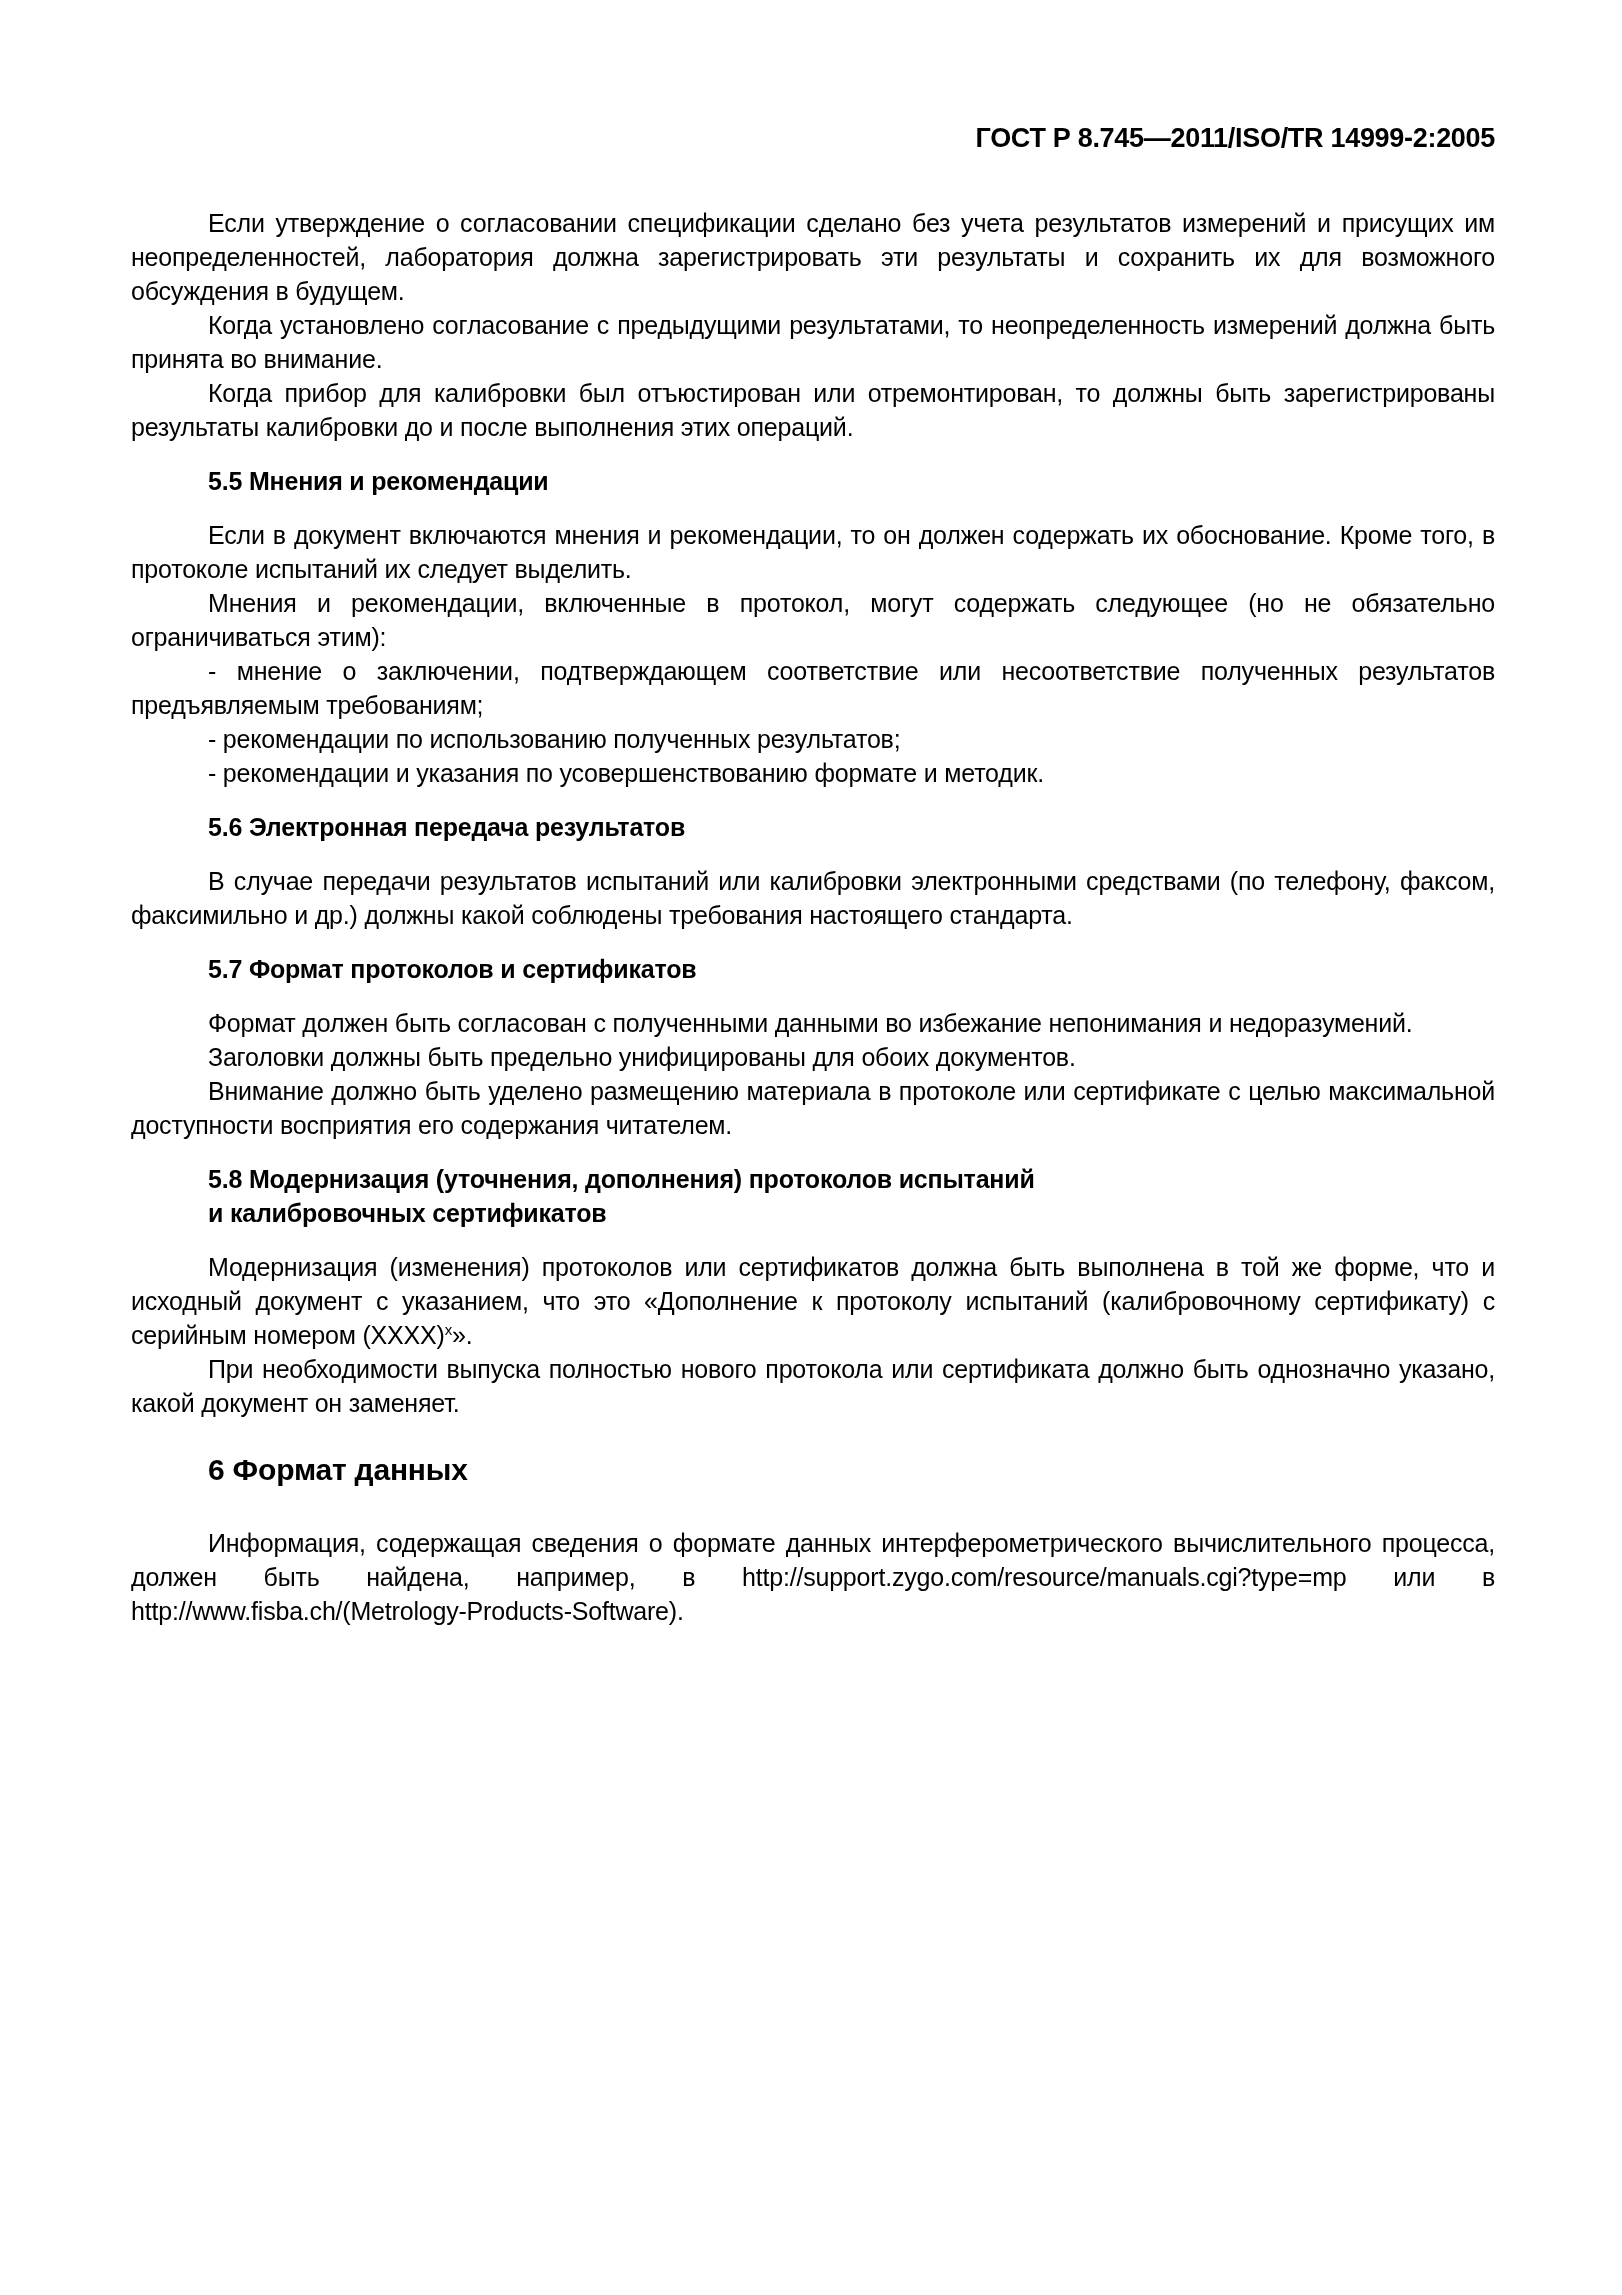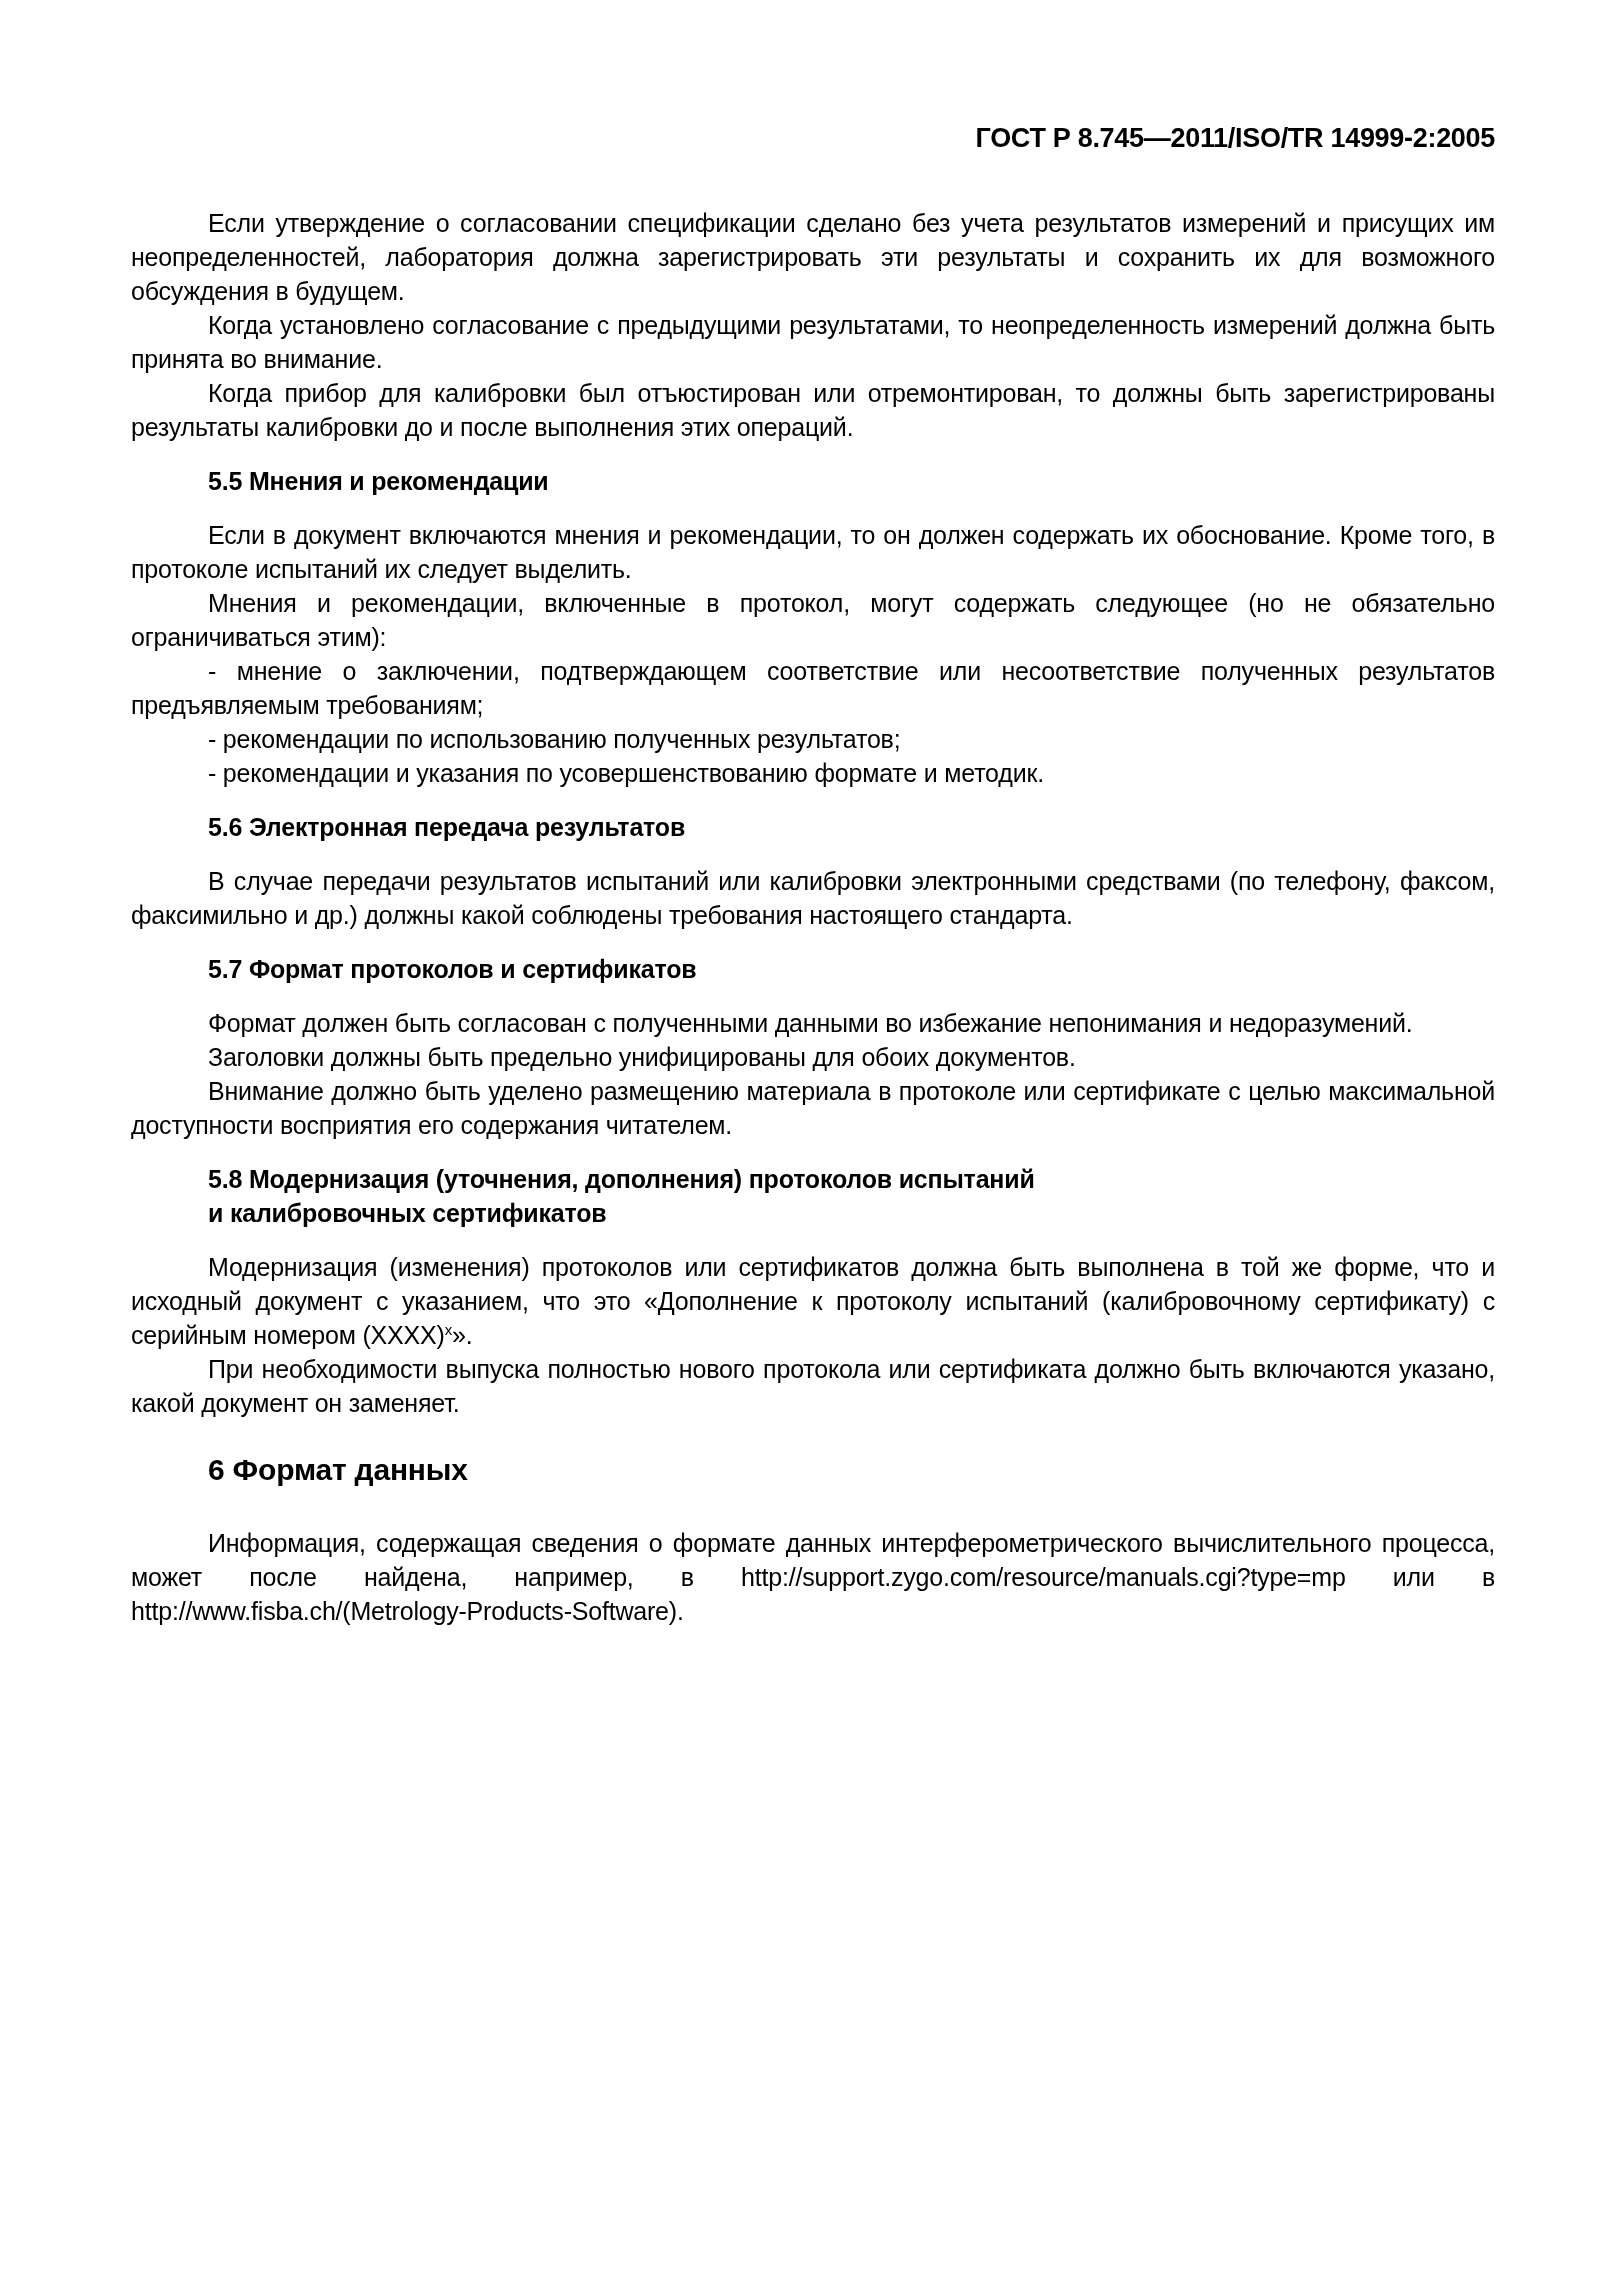--- a/index.html
+++ b/index.html
@@ -102,24 +102,24 @@
 
     <p class="para">Заголовки должны быть предельно унифицированы для обоих документов.</p>
 
     <p class="para">Внимание должно быть уделено размещению материала в протоколе или сертификате с целью максимальной доступности восприятия его содержания читателем.</p>
 
     <h4 class="h-section two-line">5.8 Модернизация (уточнения, дополнения) протоколов испытаний
 и калибровочных сертификатов</h4>
 
     <p class="para"><span>Модернизация (изменения) протоколов или сертификатов должна быть выполнена в той же форме, что и исходный документ с указанием, что это «Дополнение к протоколу испытаний (калибровочному сертификату) с серийным номером (XXXX)</span><sup>х</sup><span>».</span></p>
 
-    <p class="para">При необходимости выпуска полностью нового протокола или сертификата должно быть включаются указано, какой документ он заменяет.</p>
+    <p class="para">При необходимости выпуска полностью нового протокола или сертификата должно быть однозначно указано, какой документ он заменяет.</p>
 
     <h2 class="h-chapter">6 Формат данных</h2>
 
-    <p class="para">Информация, содержащая сведения о формате данных интерферометрического вычислительного процесса, может после найдена, например, в http://support.zygo.com/resource/manuals.cgi?type=mp или в http://www.fisba.ch/(Metrology-Products-Software).</p>
+    <p class="para">Информация, содержащая сведения о формате данных интерферометрического вычислительного процесса, должен быть найдена, например, в http://support.zygo.com/resource/manuals.cgi?type=mp или в http://www.fisba.ch/(Metrology-Products-Software).</p>
 
   </main>
 
   <div class="page-number">33</div>
 
 </div>
 
 
 </body></html>

